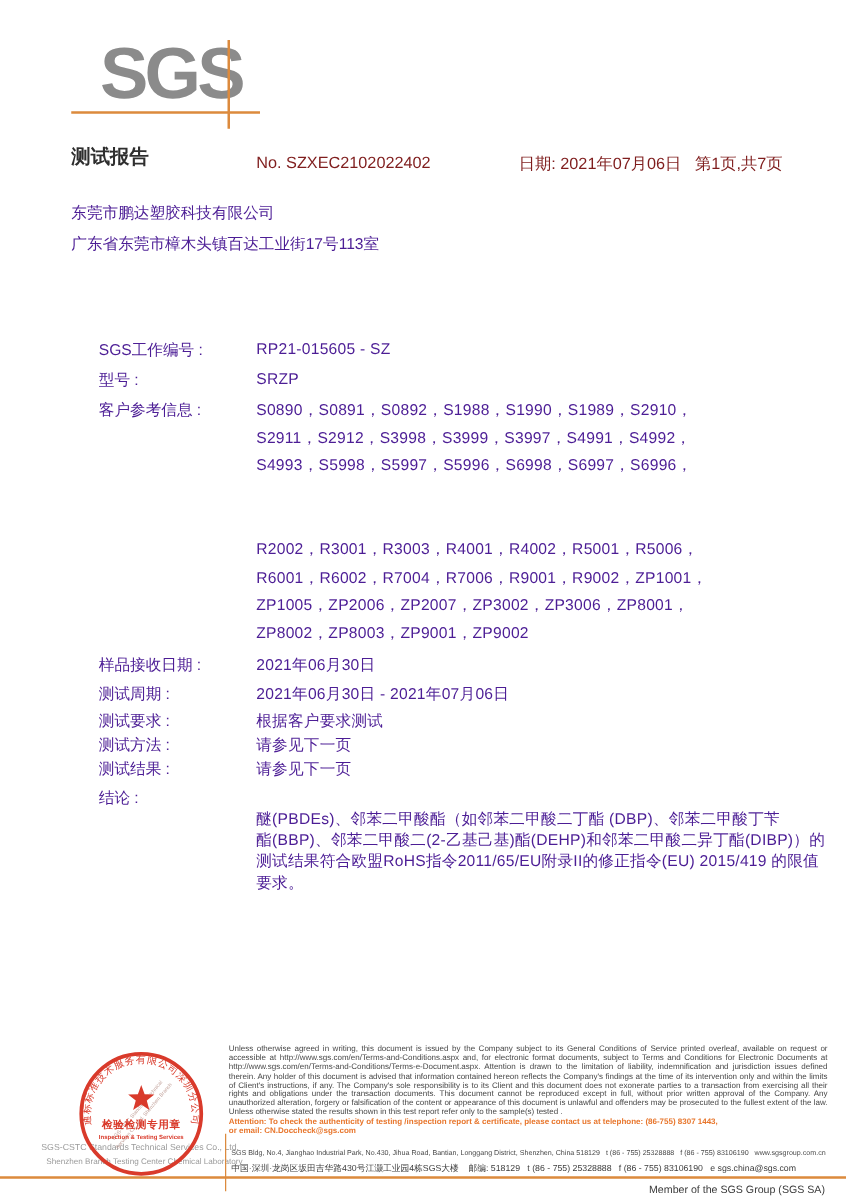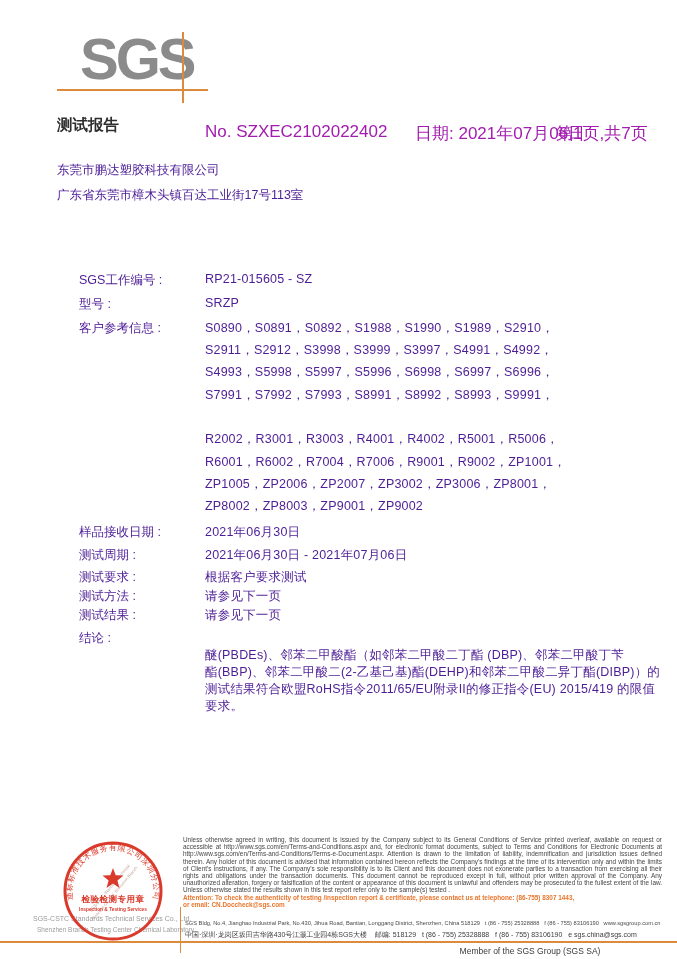--- a/index.html
+++ b/index.html
@@ -11,21 +11,21 @@
   .page{position:relative;width:677px;height:959px;background:#fff;overflow:hidden;}
   .abs{position:absolute;white-space:nowrap;}
   
   .logo-text{
     left:80px;top:30px;font-size:58px;font-weight:bold;color:#8b8b8b;
     letter-spacing:-3px;line-height:1;
   }
   .logo-hline{left:57px;top:89px;width:151px;height:2px;background:#dc8a3d;}
   .logo-vline{left:182px;top:32px;width:2px;height:71px;background:#dc8a3d;}
   .report-title{left:57px;top:115px;font-size:15.5px;font-weight:bold;color:#2e2e2e;}
-  .hdr{font-size:17px;color:#a21caf;}
+  .hdr{font-size:13px;color:#7f1d1d;}
   .report-no{left:205px;top:122px;}
   .report-date{left:415px;top:122px;}
   .report-page{left:556px;top:122px;}
   
   .cn{font-size:12.5px;color:#4c1d95;}
   .company-name{left:57px;top:162px;}
   .company-address{left:57px;top:187px;}
   .statement{left:57px;top:250px;}
   .lbl{left:57px;margin-left:22px;}
   .val{left:205px;letter-spacing:0.2px;}
@@ -35,21 +35,21 @@
   .legal{
     left:183px;top:836px;width:479px;position:absolute;
     font-size:6.4px;line-height:7.2px;color:#464646;
     text-align:justify;white-space:normal;
   }
   .attention{color:#e8762c;font-weight:bold;font-size:6.4px;line-height:7.2px;}
   .addr-en{left:185px;top:920px;font-size:5.7px;color:#4a4a4a;white-space:pre;}
   .addr-cn{left:185px;top:930px;font-size:7px;color:#3c3c3c;white-space:pre;}
   .f-vline{left:180px;top:907px;width:1px;height:46px;background:#dc8a3d;}
   .f-hline{left:0px;top:941px;width:677px;height:2px;background:#dc8a3d;}
-  .member{left:400px;top:946px;width:260px;text-align:center;font-size:8.5px;color:#3a3a3a;}
+  .member{left:400px;top:946px;width:260px;text-align:right;font-size:8.5px;color:#3a3a3a;}
   .stamp{left:60px;top:838px;width:106px;height:106px;}
 </style>
 </head>
 <body>
 
 <div class="page">
 
   <div class="abs logo-text">SGS</div>
   <div class="abs logo-hline"></div>
   <div class="abs logo-vline"></div>
@@ -66,21 +66,20 @@
   <div class="abs cn lbl" style="top:272px">SGS工作编号 :</div>
   <div class="abs cn val" style="top:272px">RP21-015605 - SZ</div>
 
   <div class="abs cn lbl" style="top:296px">型号 :</div>
   <div class="abs cn val" style="top:296px">SRZP</div>
 
   <div class="abs cn lbl" style="top:320px">客户参考信息 :</div>
   <div class="abs cn val" style="top:320px">S0890，S0891，S0892，S1988，S1990，S1989，S2910，</div>
   <div class="abs cn val" style="top:342px">S2911，S2912，S3998，S3999，S3997，S4991，S4992，</div>
   <div class="abs cn val" style="top:364px">S4993，S5998，S5997，S5996，S6998，S6997，S6996，</div>
-  <div class="abs cn val" style="top:387px">S7991，S7992，S7993，S8991，S8992，S8993，S9991，</div>
   <div class="abs cn val" style="top:431px">R2002，R3001，R3003，R4001，R4002，R5001，R5006，</div>
   <div class="abs cn val" style="top:454px">R6001，R6002，R7004，R7006，R9001，R9002，ZP1001，</div>
   <div class="abs cn val" style="top:476px">ZP1005，ZP2006，ZP2007，ZP3002，ZP3006，ZP8001，</div>
   <div class="abs cn val" style="top:498px">ZP8002，ZP8003，ZP9001，ZP9002</div>
 
   <div class="abs cn lbl" style="top:524px">样品接收日期 :</div>
   <div class="abs cn val" style="top:524px">2021年06月30日</div>
 
   <div class="abs cn lbl" style="top:547px">测试周期 :</div>
   <div class="abs cn val" style="top:547px">2021年06月30日 - 2021年07月06日</div>

